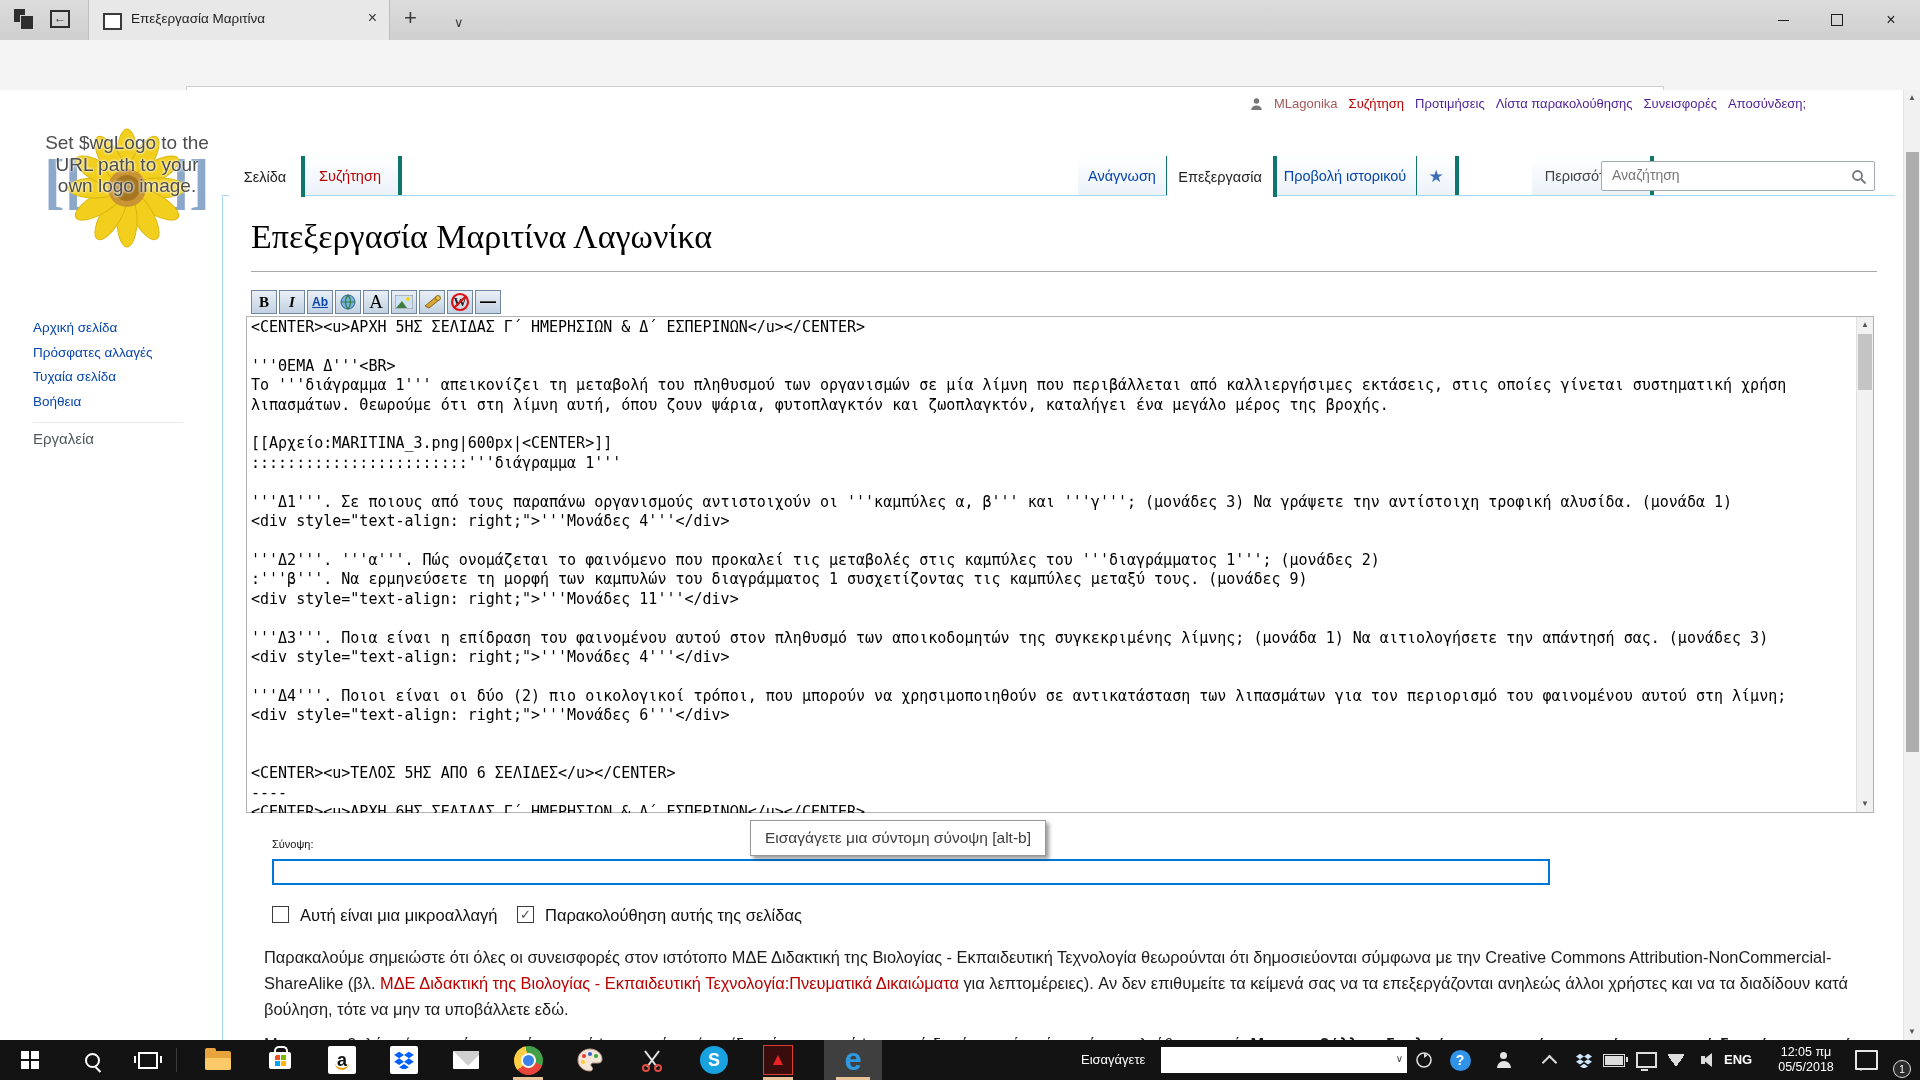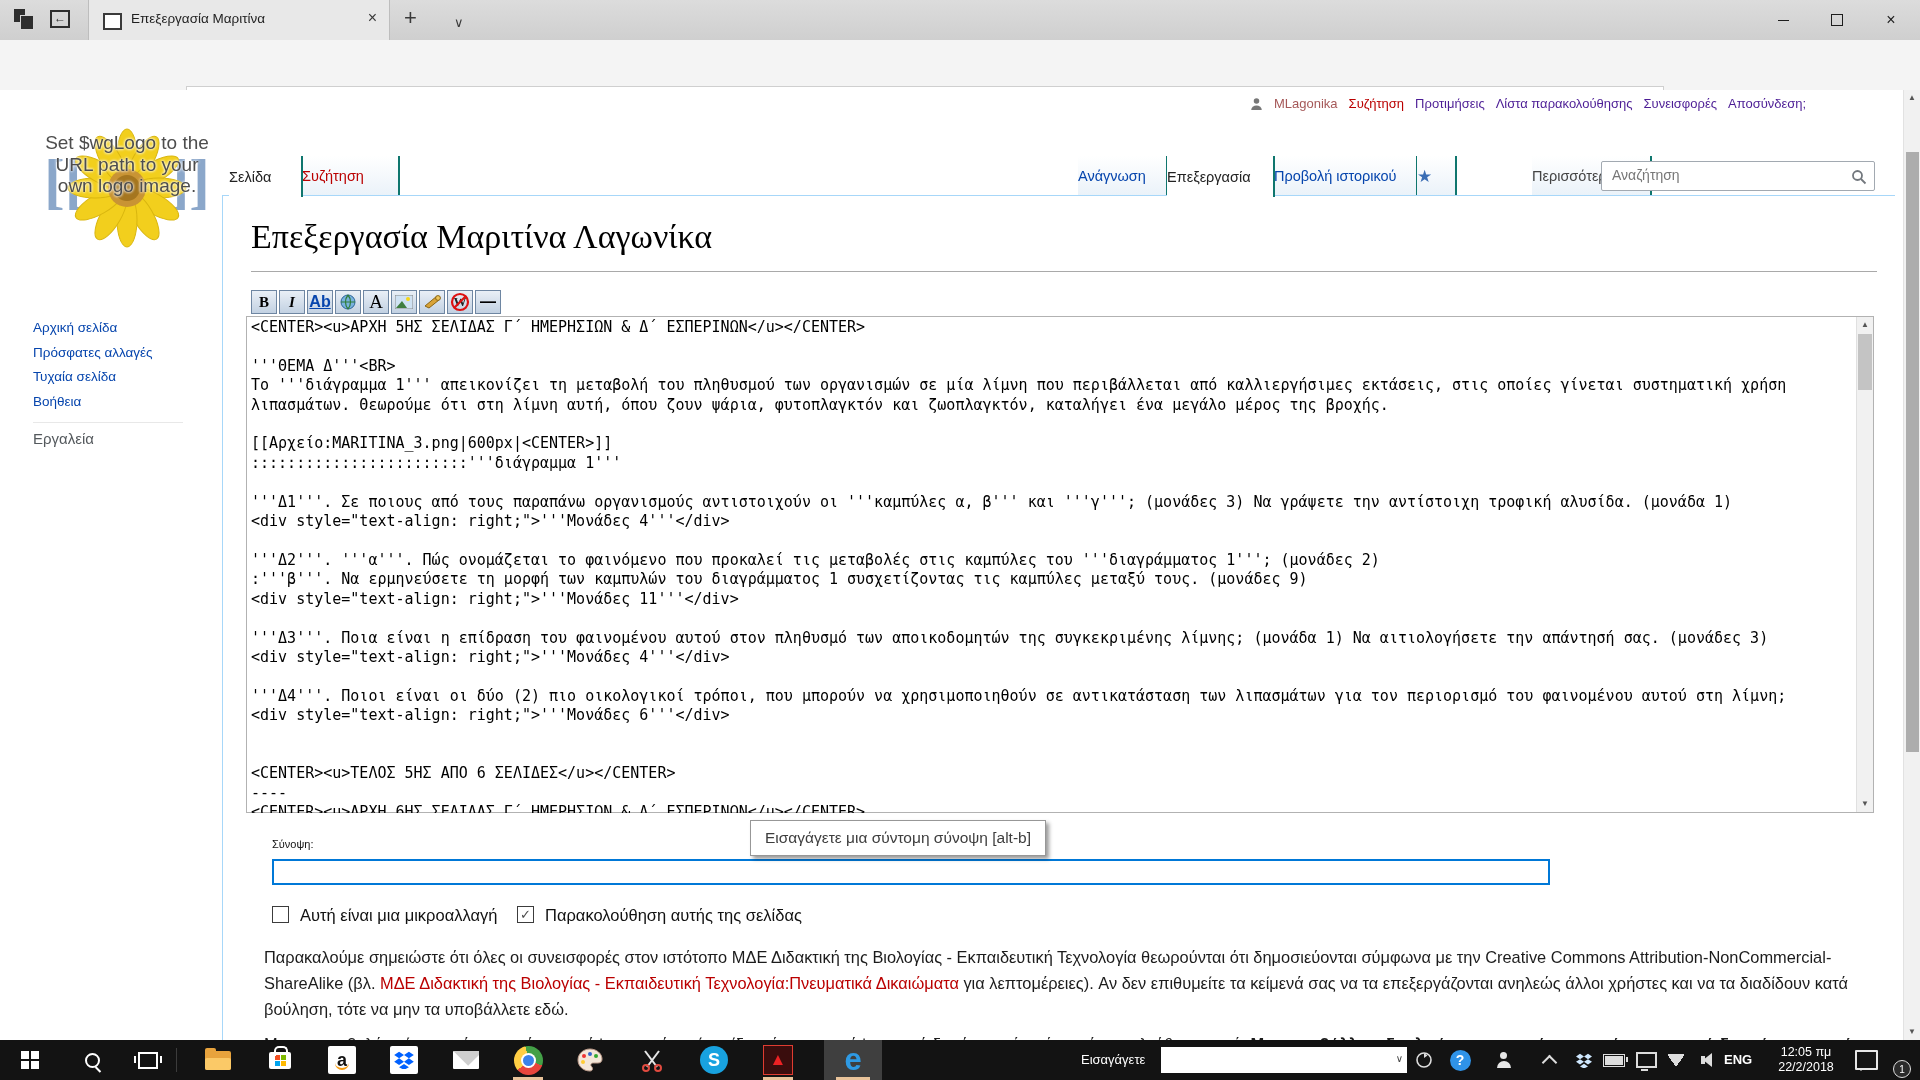--- a/index.html
+++ b/index.html
@@ -30,37 +30,37 @@
   .bookicon i:last-child{border-right:none}
   
   #wiki{left:0;top:90px;width:1903px;height:950px;background:#fff}
   #pb{position:absolute;left:1250px;top:6px;display:flex;gap:11px;align-items:center;font-size:13px;white-space:nowrap}
   #pb a{text-decoration:none;color:#4c1d95}
   #pb a.red{color:#ba0000}
   #pb .user{color:#a55858}
   .navlist{list-style:none;margin:0;padding:0;font-size:13.5px}
   .navlist li{height:24.5px}
   .navlist a{color:#0645ad;text-decoration:none}
-  .wikitab{position:absolute;top:66px;height:40px;display:flex;align-items:center;justify-content:flex-start;
-           font-size:14.5px;background:linear-gradient(#ffffff,#eaf2f9);border-right:2px solid #0f766e;white-space:nowrap}
+  .wikitab{position:absolute;top:66px;height:40px;display:flex;align-items:center;justify-content:center;
+           font-size:14.5px;background:linear-gradient(#ffffff,#eaf2f9);border-right:4px solid #0f766e;white-space:nowrap}
   .wikitab.active{background:#fff;height:41px;z-index:3}
   .wikitab a{text-decoration:none}
   #tabline{left:222px;top:105px;width:1673px;height:1px;background:#a7d7f9;z-index:1}
   #contentborder{left:222px;top:105px;width:1px;height:845px;background:#a7d7f9}
   #searchbox{left:1601px;top:71px;width:274px;height:30px;border:1px solid #a2a9b1;border-radius:2px;background:#fff;box-sizing:border-box}
   #searchbox input{position:absolute;left:8px;top:4px;width:230px;border:none;outline:none;font-size:14px;color:#333;background:transparent;font-family:"Liberation Sans",sans-serif}
   #searchbox input::placeholder{color:#777}
   #pagetitle{left:251px;top:128px;font-family:"Liberation Serif",serif;font-size:34px;color:#000}
   #titlerule{left:251px;top:181px;width:1626px;height:1px;background:#a9a9a9}
   #edittoolbar{left:251px;top:200px;display:flex;gap:2px}
   .tbbtn{width:26px;height:24px;box-sizing:border-box;border:1px solid #6e86a2;background:linear-gradient(#e9eff6,#c2d1e2);
          display:flex;align-items:center;justify-content:center;position:relative}
   .tbbtn .b{font-family:"Liberation Serif",serif;font-weight:bold;font-size:15px;color:#000}
   .tbbtn .i{font-family:"Liberation Serif",serif;font-style:italic;font-weight:bold;font-size:15px;color:#000}
-  .tbbtn .ab{font-size:16px;font-weight:bold;color:#0645ad;text-decoration:underline}
+  .tbbtn .ab{font-size:12px;font-weight:bold;color:#0645ad;text-decoration:underline}
   .tbbtn .bigA{font-family:"Liberation Serif",serif;font-size:19px;color:#000}
   .tbbtn .hr{font-size:16px;font-weight:bold;color:#000}
   #editor{left:246px;top:226px;width:1628px;height:497px;border:1px solid #b2b2b2;box-sizing:border-box;background:#fff}
   #editortext{position:absolute;left:4px;top:0;width:1590px;height:495px;overflow:hidden;
               font-family:"DejaVu Sans Mono",monospace;font-size:15px;line-height:19.4px;color:#000;
               white-space:pre;margin:0;padding-top:1px}
   .fakesb{position:absolute;right:0;top:0;width:17px;height:100%;background:#f1f1f1;border-left:1px solid #e0e0e0;box-sizing:border-box}
   .fakesb .arr{position:absolute;left:0;width:16px;height:16px;text-align:center;font-size:8px;line-height:16px;color:#555;background:#f1f1f1}
   .fakesb .thumb{position:absolute;left:1px;width:14px;background:#c4c4c4}
   #tooltip{left:750px;top:730px;height:34px;padding:0 14px;background:#fff;border:1px solid #979797;
@@ -508,20 +508,20 @@
   </div>
 <div class="tray" style="left:1662px">
     <span class="wifi"></span>
   </div>
 <div class="tray" style="left:1690px">
     <span class="spk"></span>
   </div>
 <span class="abs whitetxt" style="left:1724px;top:1052px;font-weight:bold">ENG</span>
 <div id="clock">
   <div>12:05 πμ</div>
-  <div>22/2/2018</div>
+  <div>05/5/2018</div>
 </div>
 <div class="tray" style="left:1852px">
     <span class="notif"></span>
   </div>
 <div class="badge">
     <span>1</span>
   </div>
 
 </body></html>

